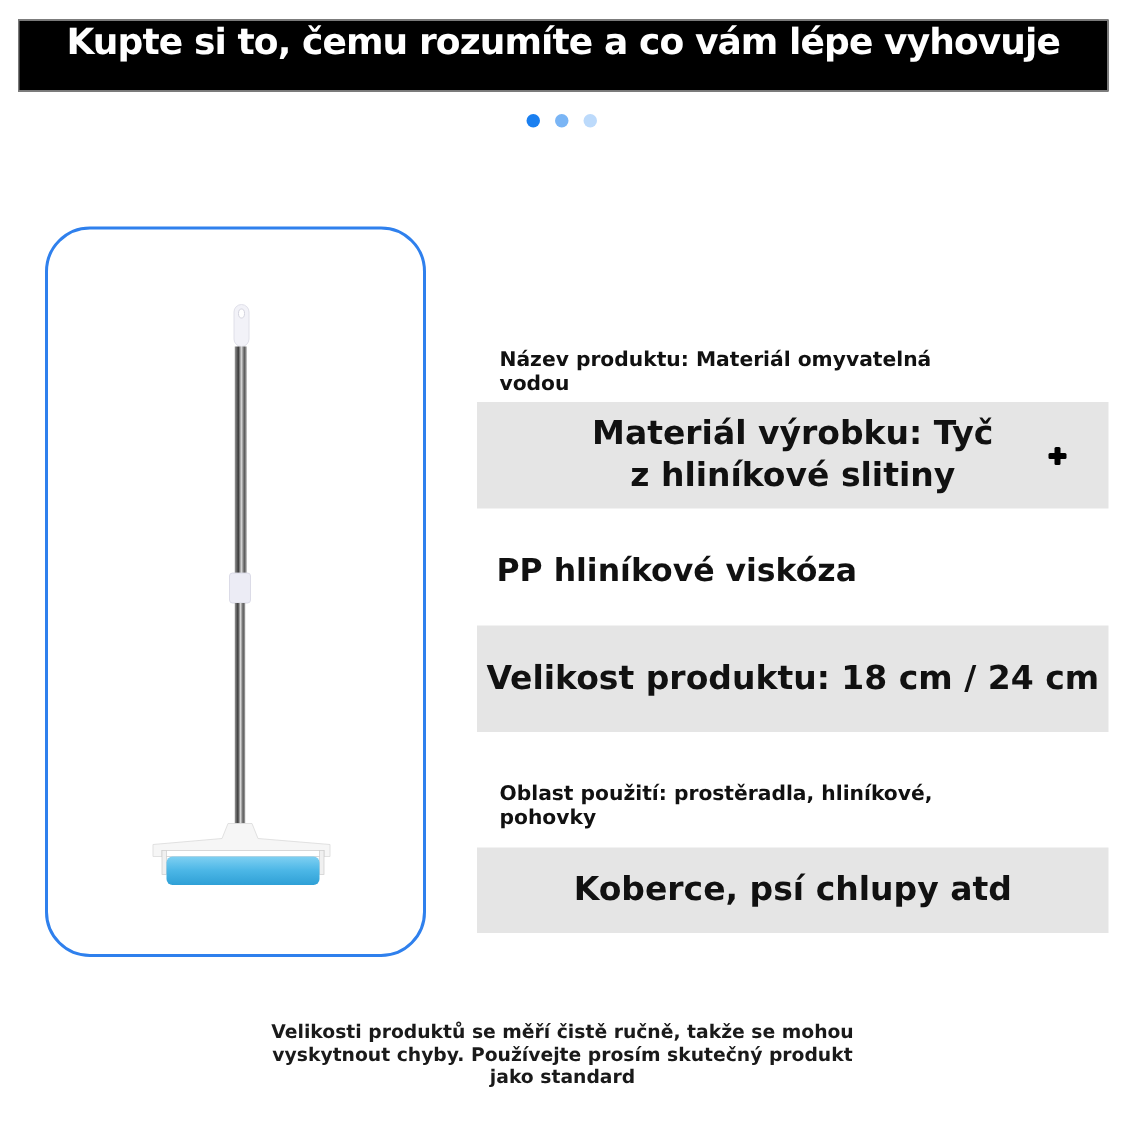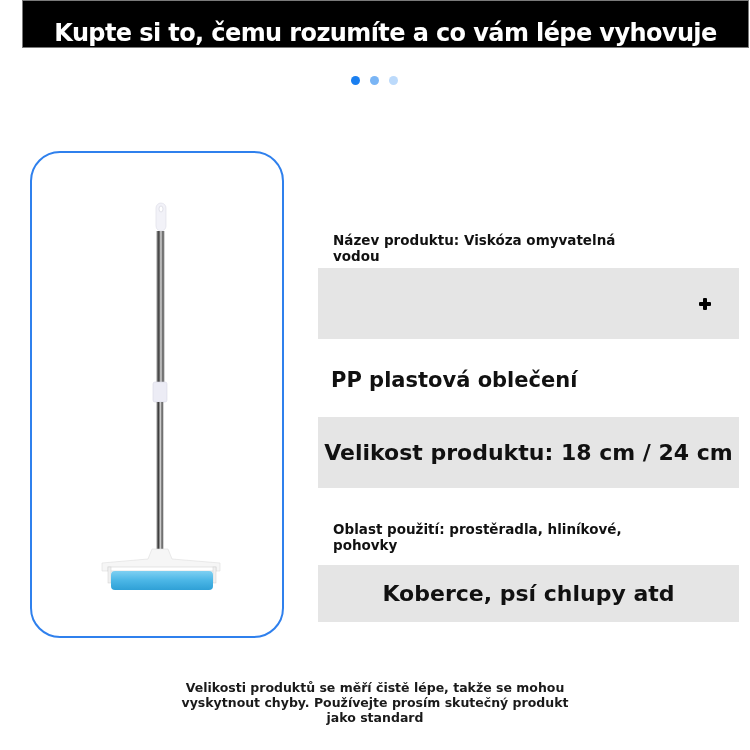--- a/index.html
+++ b/index.html
@@ -11,29 +11,28 @@
       width: 750px;
       height: 750px;
       position: relative;
       overflow: hidden;
       font-family: "DejaVu Sans", sans-serif;
       color: #111111;
     }
     .header-bar {
       position: absolute;
       left: 12px;
-      top: 0;
+      top: 13px;
       width: 725px;
       height: 46px;
       background: #000000;
       border: 1px solid #7a7a7a;
       display: flex;
-      align-items: flex-end;
+      align-items: flex-start;
       justify-content: center;
-      margin-left: 10px;
     }
     .header-title {
       color: #ffffff;
       font-weight: bold;
       font-size: 24px;
       letter-spacing: -0.6px;
       white-space: nowrap;
     }
     .dots {
       position: absolute;
@@ -171,31 +170,32 @@
     <path d="M120 396 L136 396 L140 406 L188 410 L188 418 L70 418 L70 410 L116 406 Z" fill="#f6f6f6" stroke="#dedede" stroke-width="0.6"></path>
 
     <rect x="76" y="414" width="108" height="4" fill="#ffffff" stroke="#d4d4d4" stroke-width="0.6"></rect>
     <rect x="76" y="414" width="3" height="16" fill="#f0f0f0" stroke="#cfcfcf" stroke-width="0.5"></rect>
     <rect x="181" y="414" width="3" height="16" fill="#f0f0f0" stroke="#cfcfcf" stroke-width="0.5"></rect>
 
     <rect x="79" y="418" width="102" height="19" rx="4" fill="url(#roll)"></rect>
   </svg>
 </div>
 
-<div class="spec-text small-label" style="top:232px">Název produktu: Viskóza omyvatelná vodou</div>
+<div class="spec-text small-label" style="top:232px">Název produktu: Materiál omyvatelná vodou</div>
 
 <div class="band" style="top:268px;height:71px">
+  <span class="band-text" style="width:270px">Materiál výrobku: Tyč z hliníkové slitiny</span>
   <span class="plus-icon"></span>
 </div>
 
-<div class="plain-line">PP plastová oblečení</div>
+<div class="plain-line">PP hliníkové viskóza</div>
 
 <div class="band" style="top:417px;height:71px">
   <span class="band-text">Velikost produktu: 18 cm / 24 cm</span>
 </div>
 
 <div class="spec-text small-label" style="top:521px">Oblast použití: prostěradla, hliníkové, pohovky</div>
 
 <div class="band" style="top:565px;height:57px">
   <span class="band-text">Koberce, psí chlupy atd</span>
 </div>
 
-<div class="footer-note">Velikosti produktů se měří čistě lépe, takže se mohou vyskytnout chyby. Používejte prosím skutečný produkt jako standard</div>
+<div class="footer-note">Velikosti produktů se měří čistě ručně, takže se mohou vyskytnout chyby. Používejte prosím skutečný produkt jako standard</div>
 
 </body></html>

